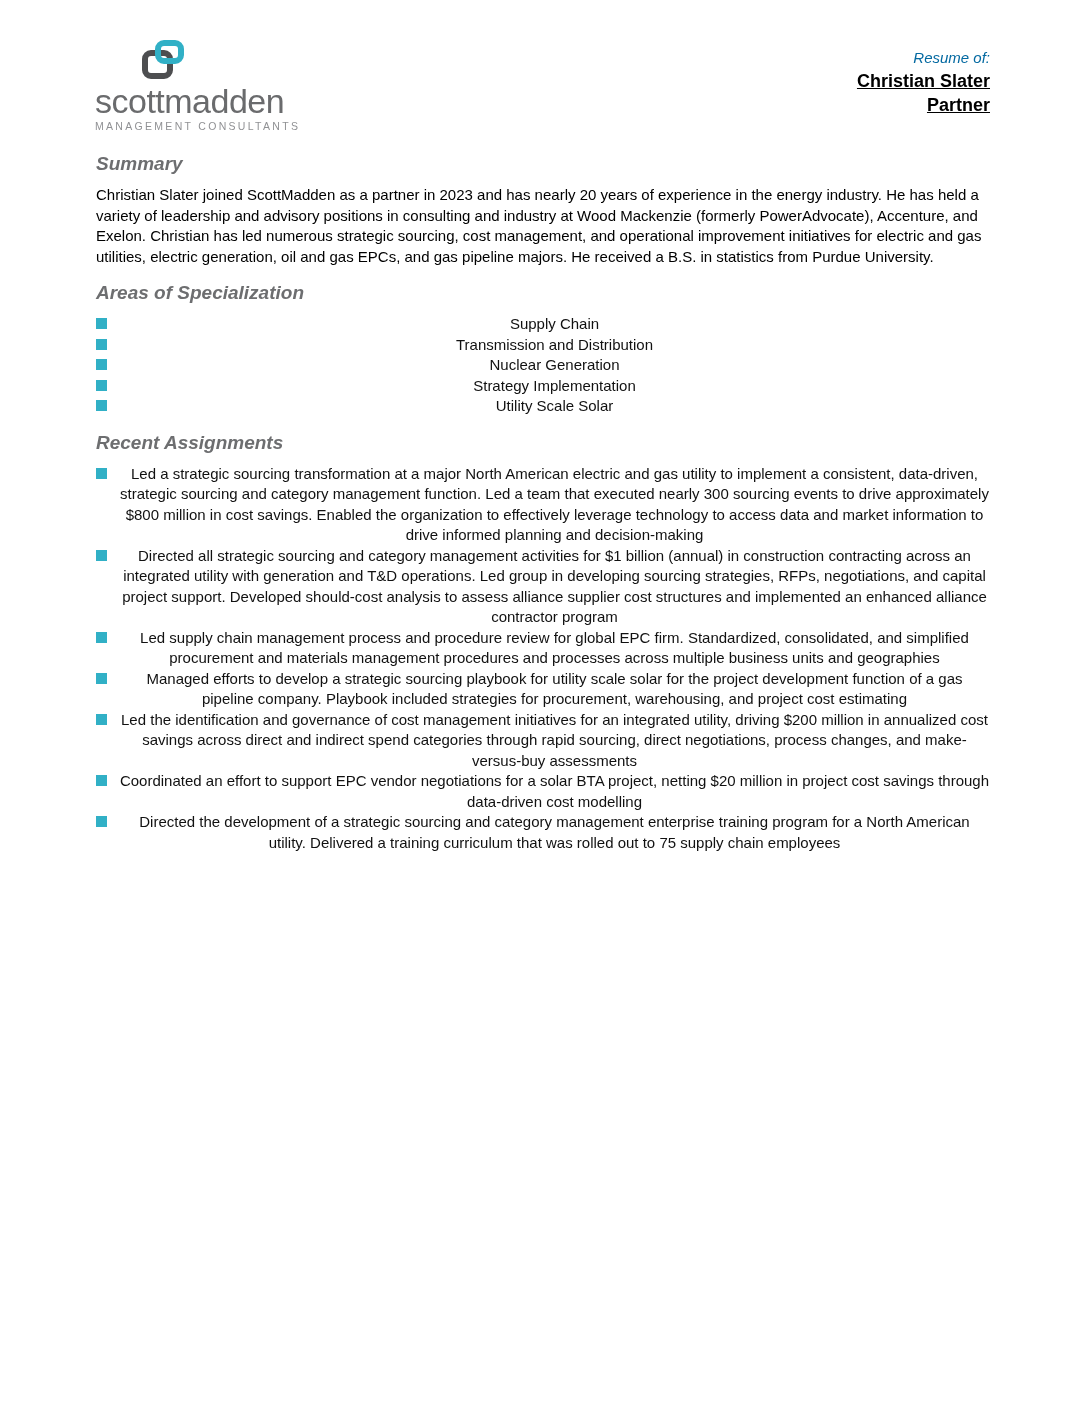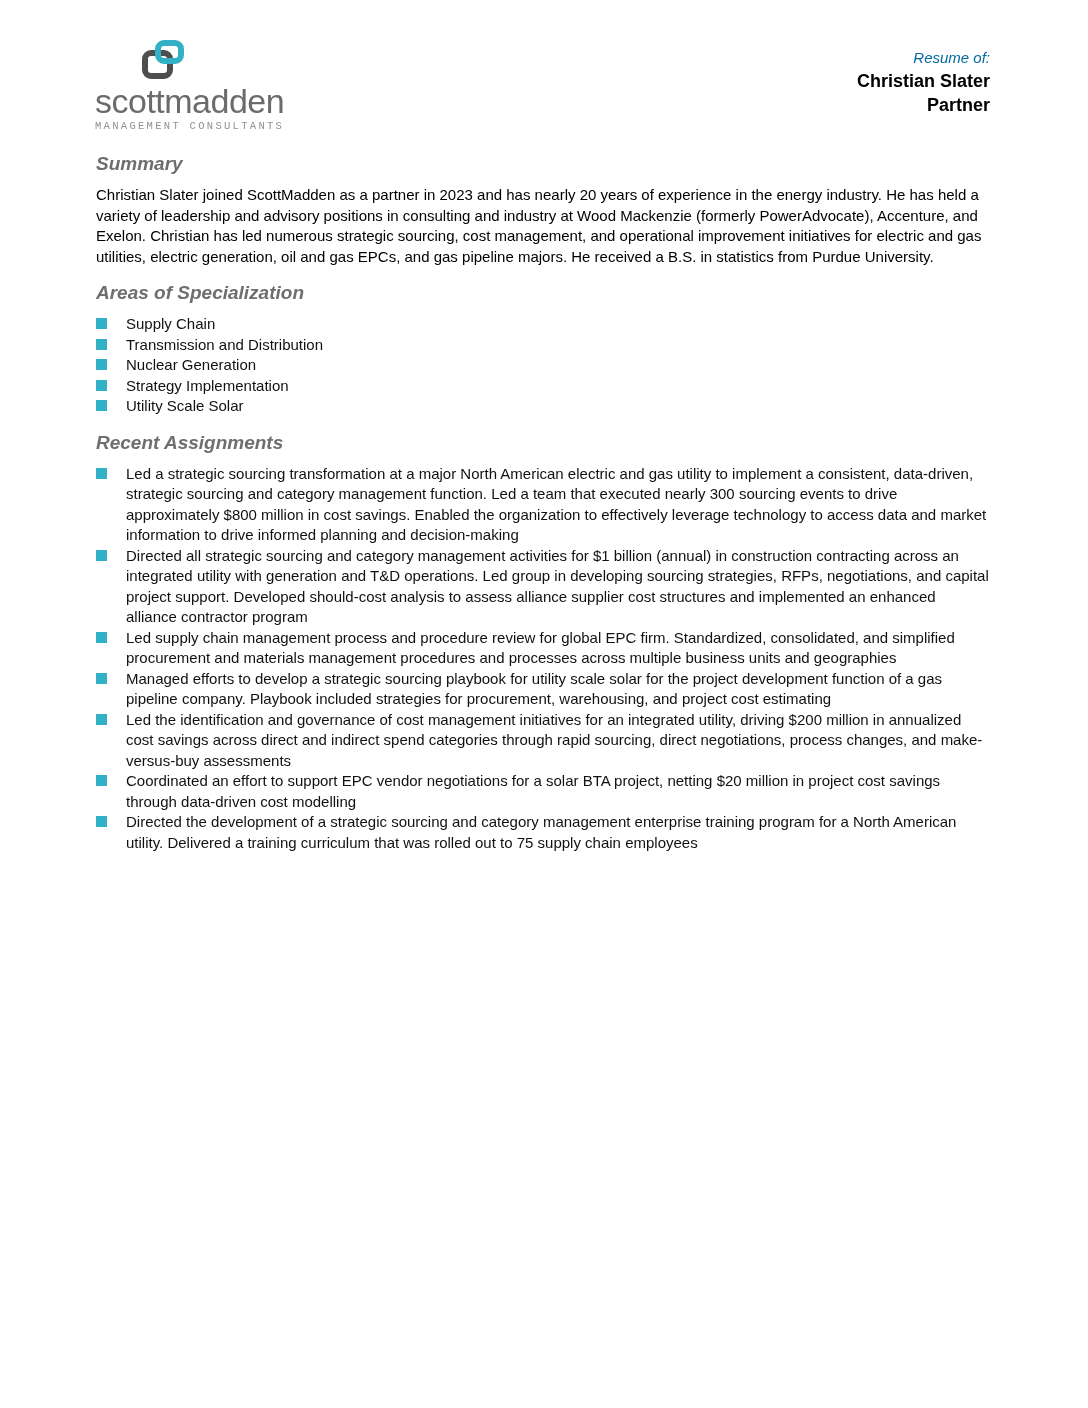--- a/index.html
+++ b/index.html
@@ -56,54 +56,55 @@
     margin-top: 4px;
   }
   .logo-tagline {
     font-size: 10.5px;
     line-height: 12px;
     letter-spacing: 2.3px;
     color: #909194;
     text-align: right;
     margin-top: 1px;
     padding-right: 2px;
-    font-family: Liberation Mono, monospace;
   }
   .title-block {
     text-align: right;
     margin-top: 6px;
   }
   .resume-of {
     font-style: italic;
     font-size: 15px;
     line-height: 23px;
     color: #0369a1;
   }
   .person-name, .person-role {
     font-weight: bold;
     font-size: 18px;
     line-height: 24px;
     color: #000000;
+    text-decoration: underline;
   }
   
   .content { padding: 23px 98px 0 96px; }
   .section-heading {
     font-weight: bold;
     font-style: italic;
     font-size: 19px;
     line-height: 18px;
     color: #6d6e70;
     margin-bottom: 12px;
   }
   .section { margin-bottom: 17px; }
   .summary-text { color: #000000; }
   ul.bullet-list { list-style: none; }
   ul.bullet-list li {
     position: relative;
-    padding-left: 30px;
+    padding-left: 23px;
+    text-align: center;
   }
   .bullet-sq {
     position: absolute;
     left: 0;
     top: 4px;
     width: 11px;
     height: 11px;
     background: #31b0c6;
     display: inline-block;
   }

